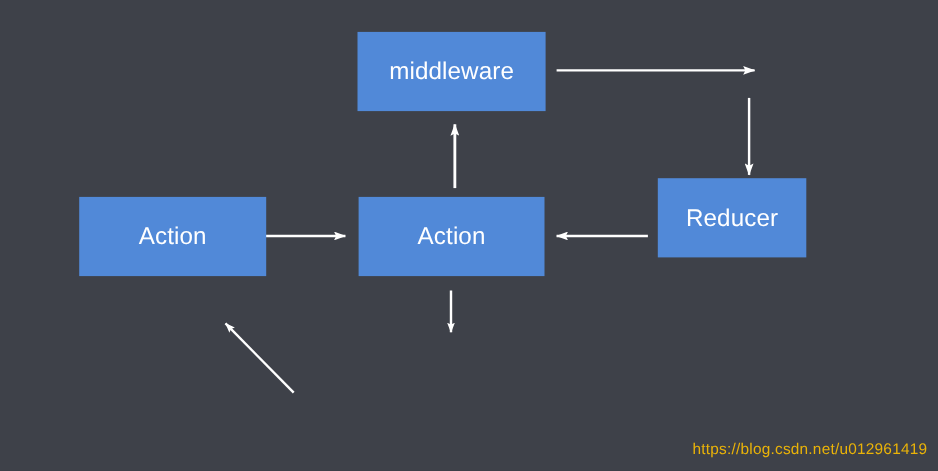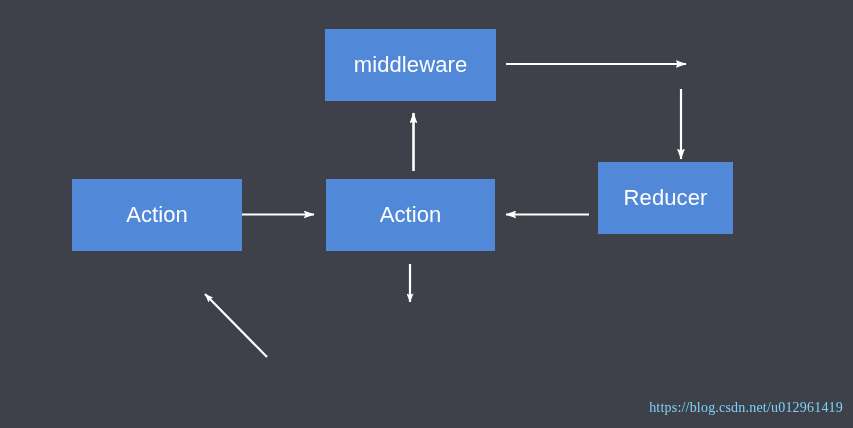--- a/index.html
+++ b/index.html
@@ -72,22 +72,22 @@
   #node-component {
     left: 326px;
     top: 314px;
     width: 170px;
     height: 72px;
   }
   #watermark {
     position: absolute;
     right: 10px;
     bottom: 12px;
-    color: #7dd3fc;
-    font-family: Liberation Serif, serif;
+    color: #eab308;
+    font-family: Liberation Sans, sans-serif;
     font-size: 14px;
     letter-spacing: 0.2px;
     white-space: nowrap;
   }
 </style>
 </head>
 <body>
 
 <div id="diagram-canvas">
 

